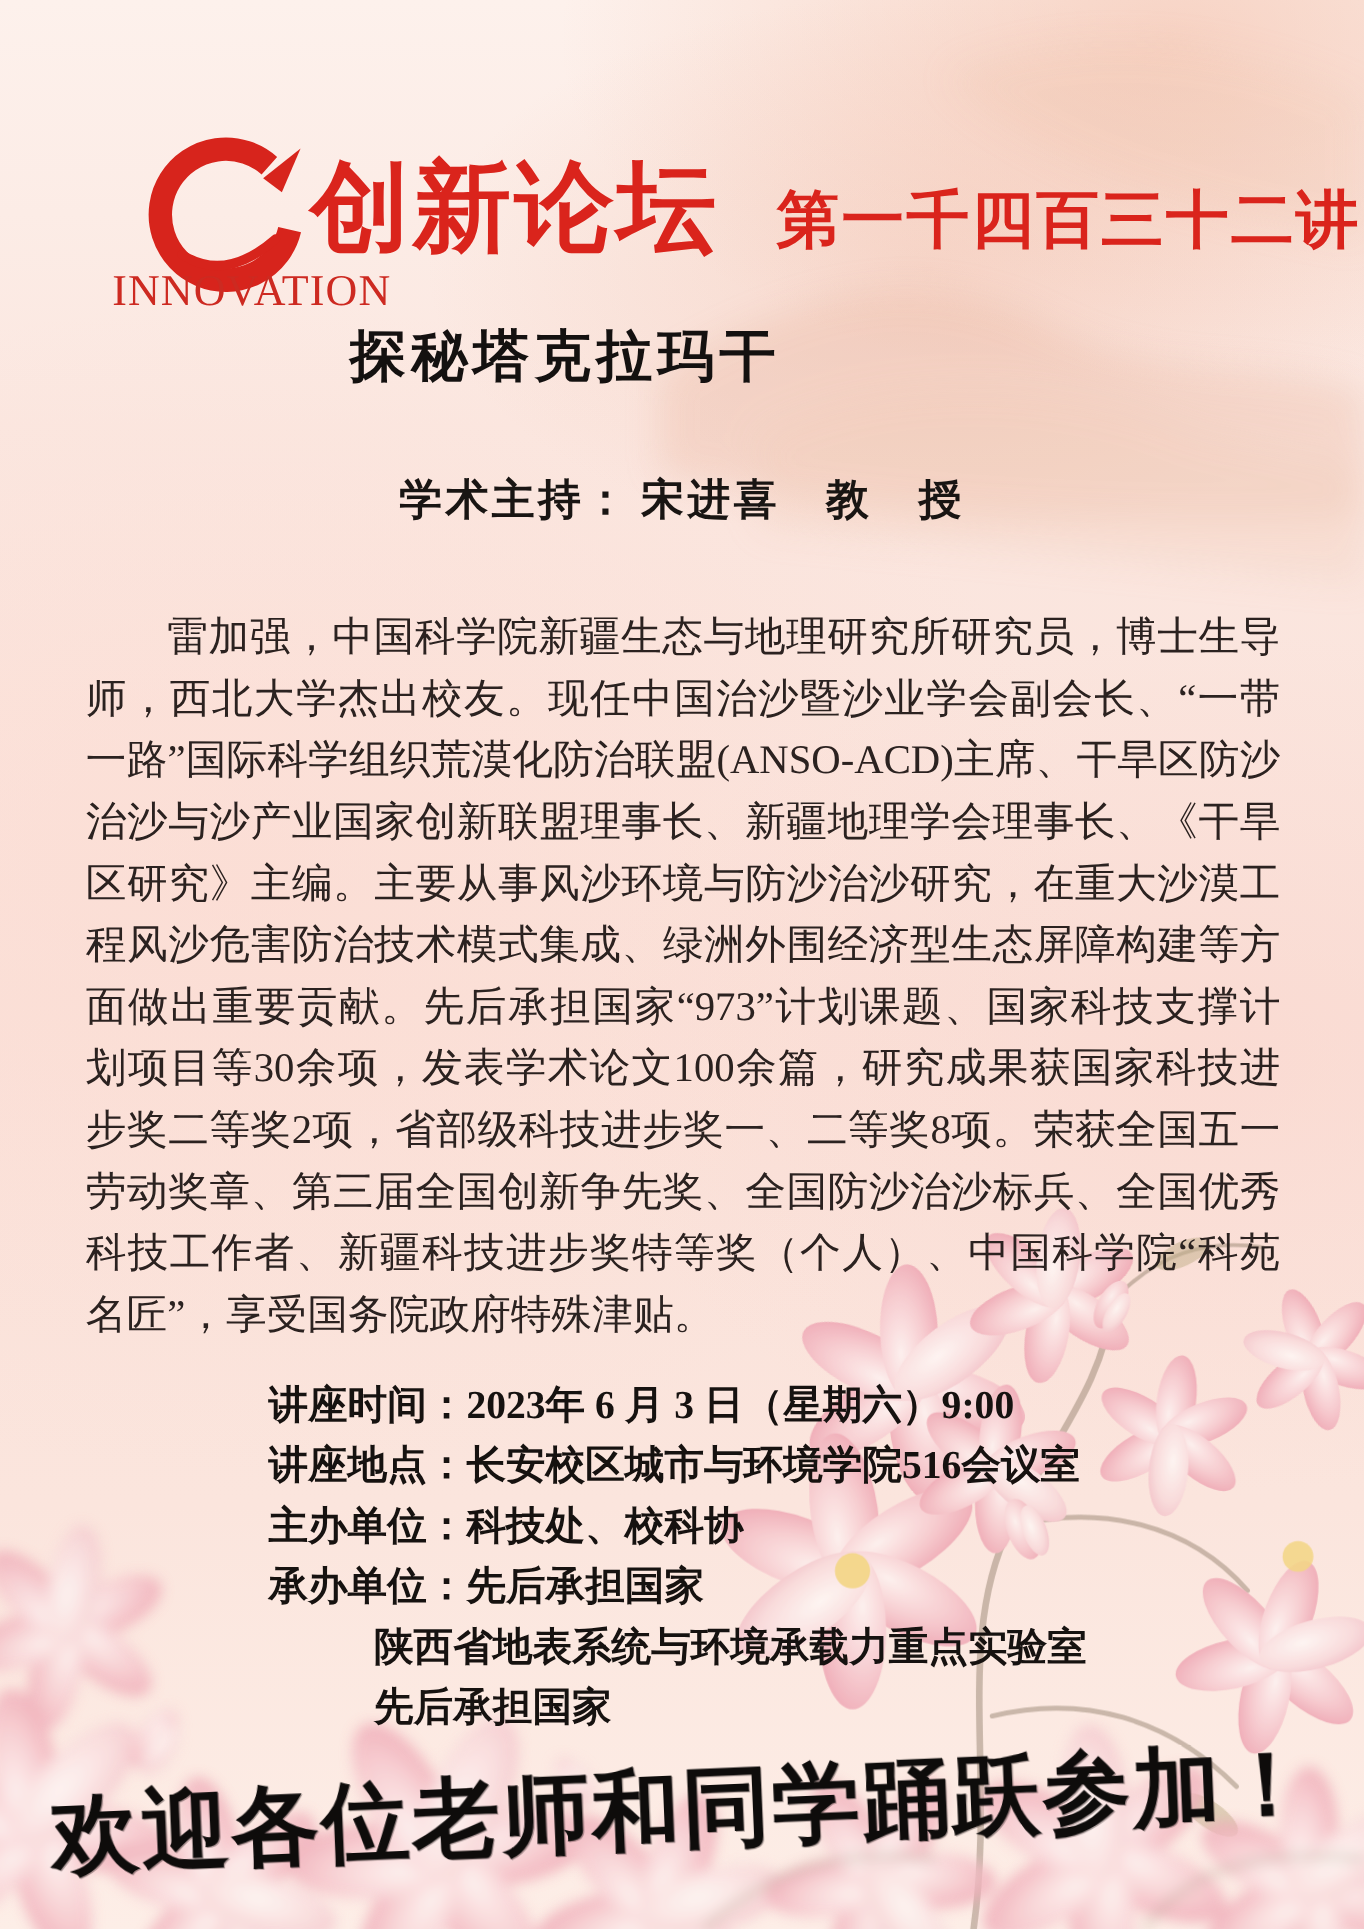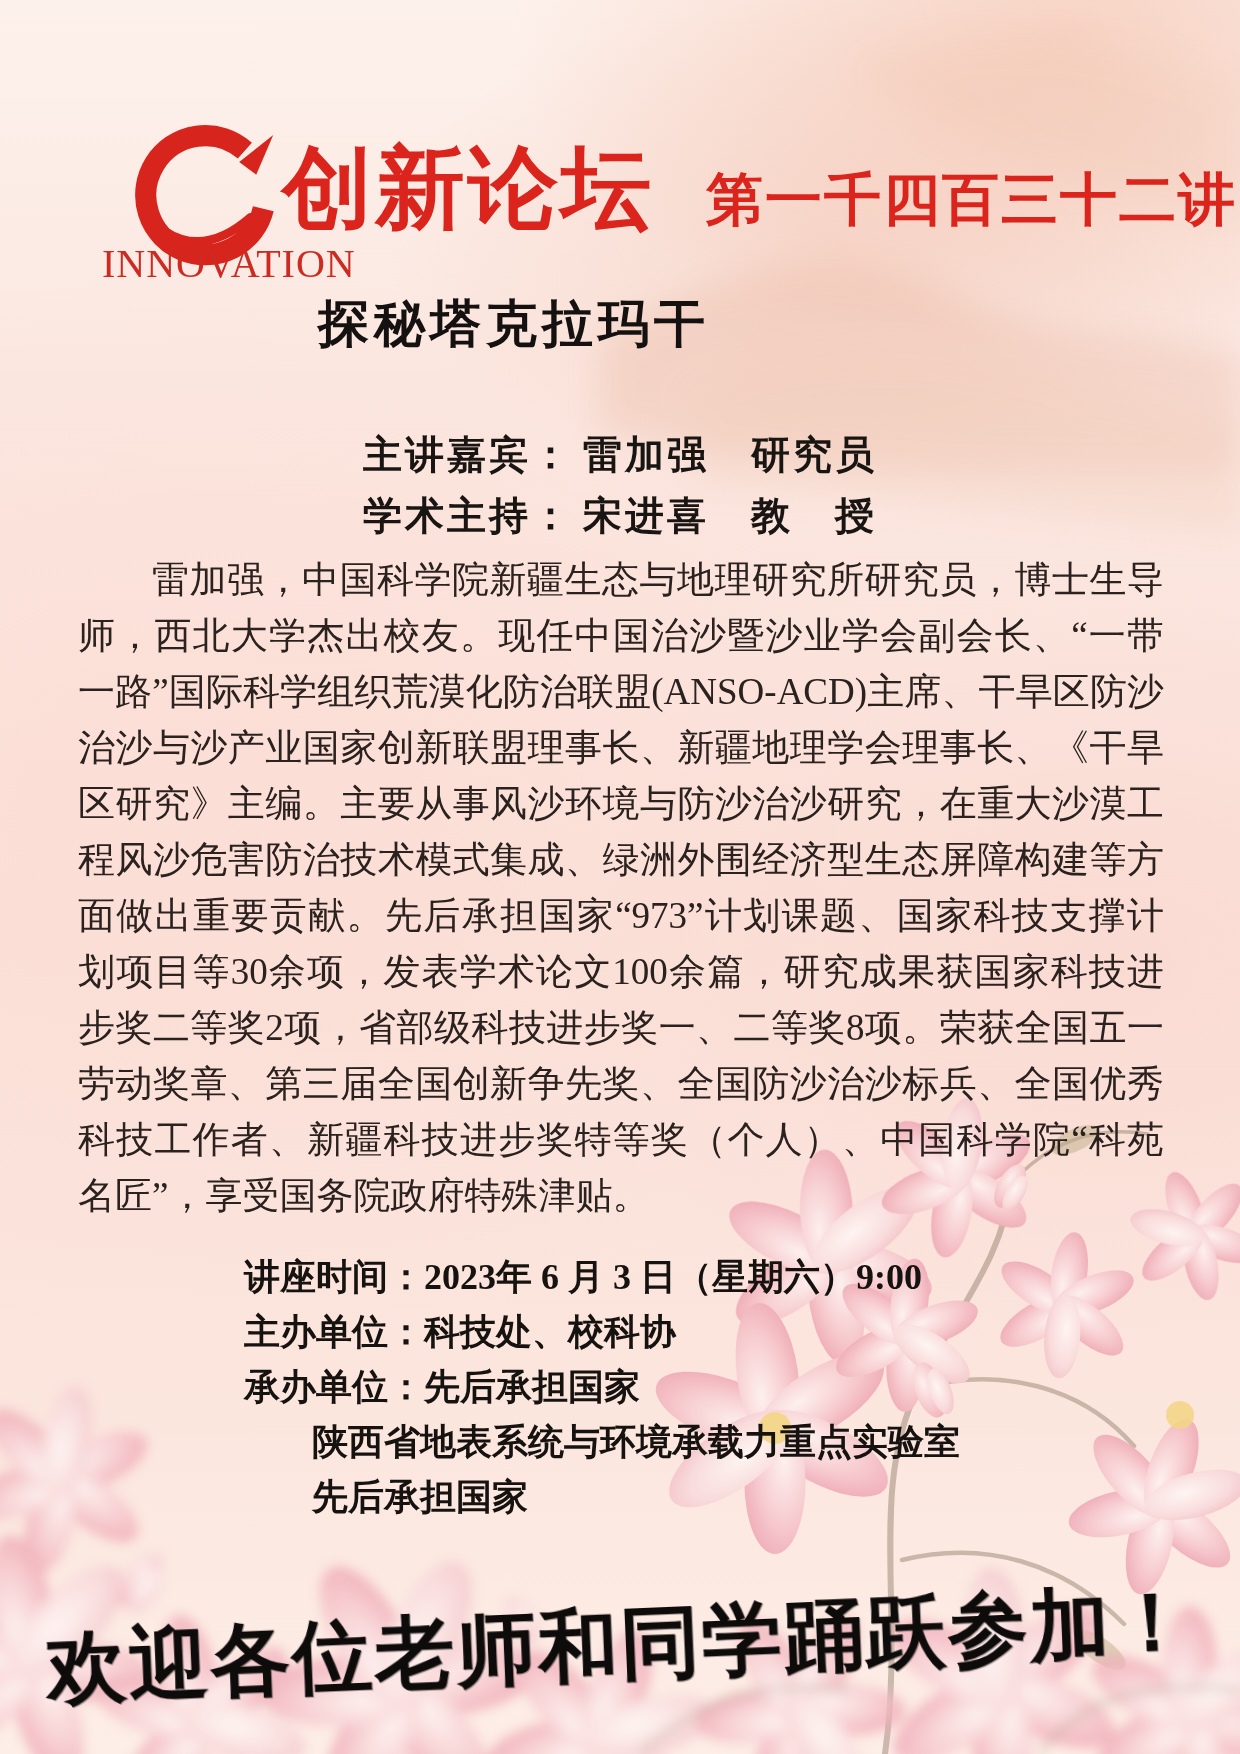--- a/index.html
+++ b/index.html
@@ -41,21 +41,21 @@
 
   
   .bio{left:78px;top:552px;width:1086px;
     font-size:37px;line-height:56px;color:#2b2220;
     text-align:justify;text-indent:74px;margin:0;}
 
   
   .details{left:244px;top:1250px;width:940px;
     font-size:36px;line-height:55px;font-weight:700;color:#161210;white-space:nowrap;}
   .detail-line .dlabel{display:inline-block;}
-  .detail-cont{margin-left:68px;}
+  .detail-cont{margin-left:96px;}
 
   
   .welcome{left:0;width:1240px;top:1592px;text-align:center;
     font-size:80px;font-weight:900;color:#0e0c0b;letter-spacing:2px;
     transform:rotate(-2.4deg);
     text-shadow:1px 1px 0 rgba(20,10,10,.35);}
 </style>
 </head>
 <body>
 
@@ -155,32 +155,32 @@
 
   <div class="layer masthead">
     <span class="forum-title">创新论坛</span>
     <span class="lecture-no">第一千四百三十二讲</span>
   </div>
 
   <div class="layer main-title">探秘塔克拉玛干</div>
 
   <div class="layer speaker-block">
     <div class="speaker-line">
-      <span>主讲嘉宾：</span><span class="name">雷加强</span><span class="degree">研究员</span>
-    </div>
-    <div class="speaker-line">
       <span>学术主持：</span><span class="name">宋进喜</span><span class="degree">教　授</span>
     </div>
   </div>
 
   <p class="layer bio">雷加强，中国科学院新疆生态与地理研究所研究员，博士生导师，西北大学杰出校友。现任中国治沙暨沙业学会副会长、“一带一路”国际科学组织荒漠化防治联盟(ANSO-ACD)主席、干旱区防沙治沙与沙产业国家创新联盟理事长、新疆地理学会理事长、《干旱区研究》主编。主要从事风沙环境与防沙治沙研究，在重大沙漠工程风沙危害防治技术模式集成、绿洲外围经济型生态屏障构建等方面做出重要贡献。先后承担国家“973”计划课题、国家科技支撑计划项目等30余项，发表学术论文100余篇，研究成果获国家科技进步奖二等奖2项，省部级科技进步奖一、二等奖8项。荣获全国五一劳动奖章、第三届全国创新争先奖、全国防沙治沙标兵、全国优秀科技工作者、新疆科技进步奖特等奖（个人）、中国科学院“科苑名匠”，享受国务院政府特殊津贴。</p>
 
   <div class="layer details">
     <div class="detail-line">
       <span class="dlabel">讲座时间：</span><span>2023年 6 月 3 日（星期六）9:00</span>
+    </div>
+    <div class="detail-line">
+      <span class="dlabel">讲座地点：</span><span>长安校区城市与环境学院516会议室</span>
     </div>
     <div class="detail-line">
       <span class="dlabel">主办单位：</span><span>科技处、校科协</span>
     </div>
     <div class="detail-line">
       <span class="dlabel">承办单位：</span><span>先后承担国家</span>
     </div>
     <div class="detail-cont">陕西省地表系统与环境承载力重点实验室</div>
     <div class="detail-cont">先后承担国家</div>
   </div>

